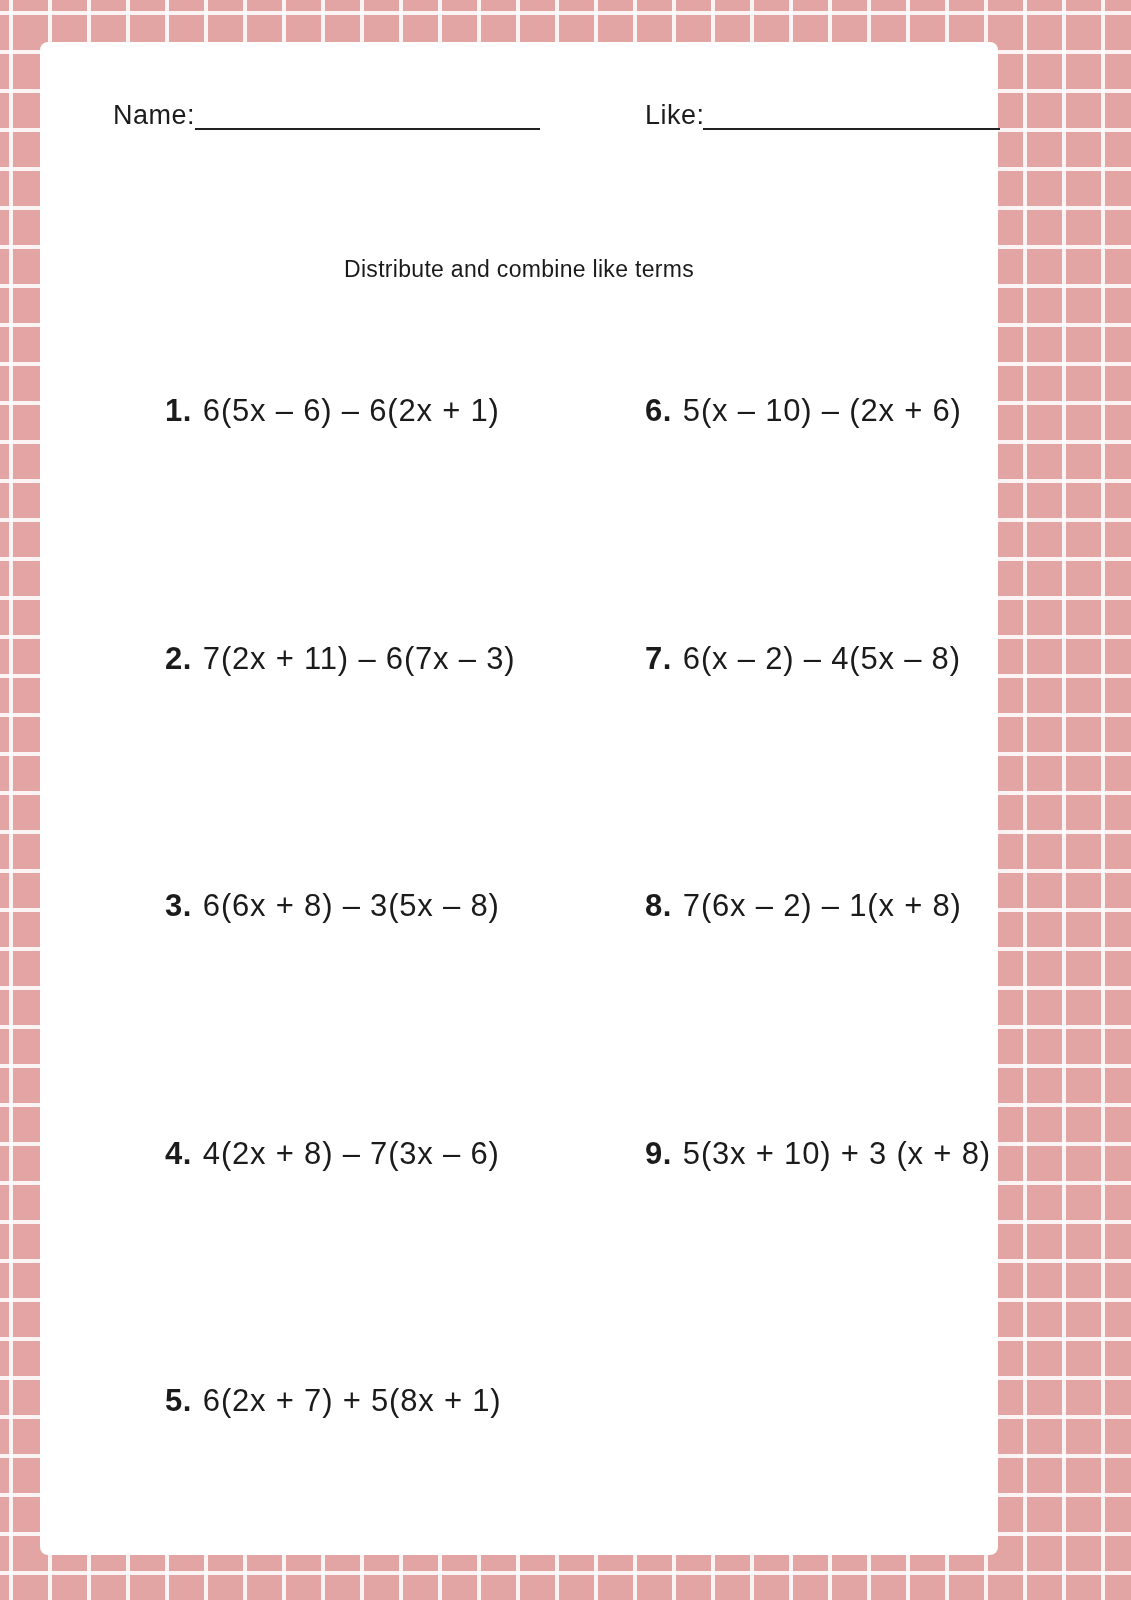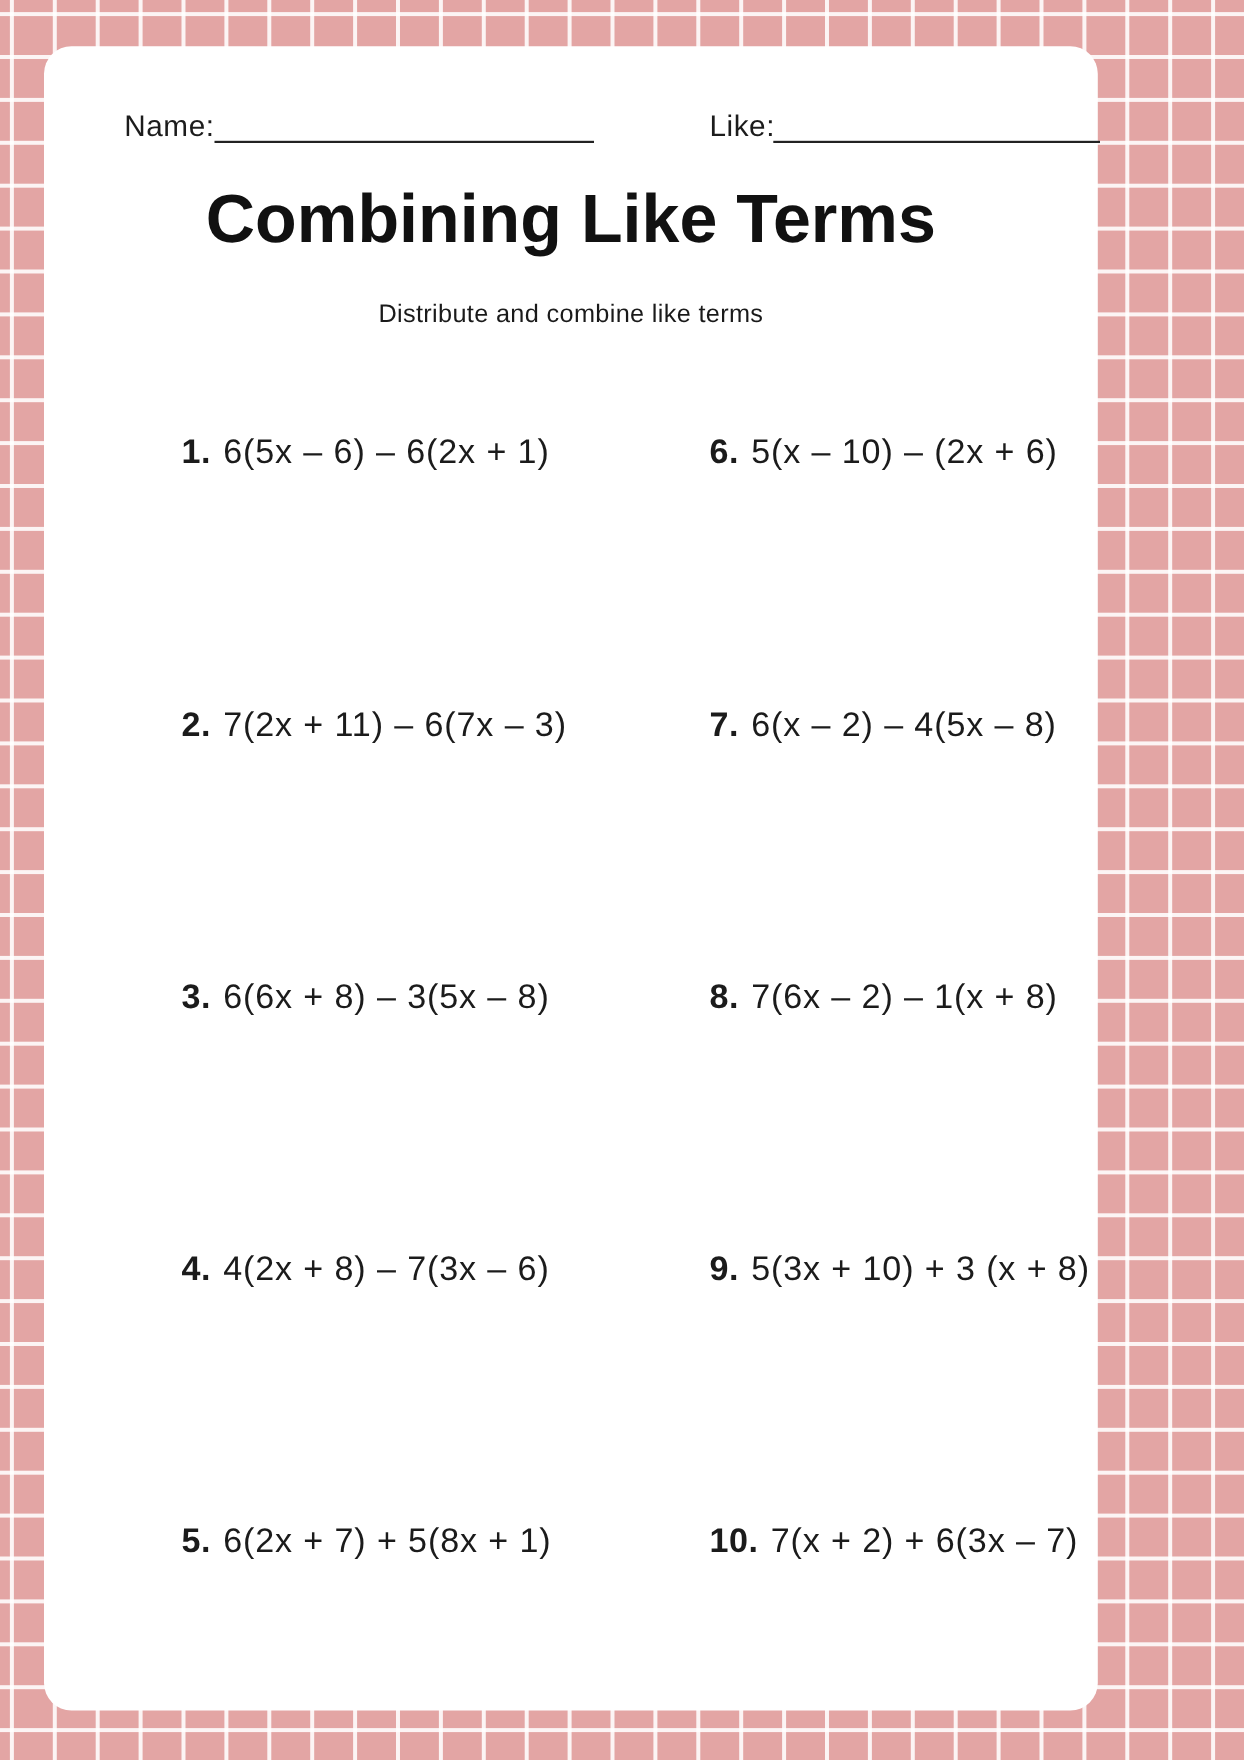--- a/index.html
+++ b/index.html
@@ -21,21 +21,21 @@
     background-position: 9px 11px;
   }
 
   .card {
     position: absolute;
     left: 40px;
     top: 42px;
     width: 958px;
     height: 1513px;
     background: #ffffff;
-    border-radius: 25px;
+    border-radius: 8px;
   }
 
   .field-label {
     position: absolute;
     top: 58px;
     font-size: 27px;
     color: #1c1c1c;
     letter-spacing: 0.5px;
   }
   .name-label { left: 73px; }
@@ -64,21 +64,20 @@
 
   .subtitle {
     position: absolute;
     top: 214px;
     left: 0;
     width: 100%;
     text-align: center;
     font-size: 23px;
     color: #1a1a1a;
     letter-spacing: 0.3px;
-    margin-top: 16px;
   }
 
   .problem {
     position: absolute;
     display: flex;
     align-items: baseline;
     gap: 11px;
     font-size: 31px;
     color: #1b1b1b;
     white-space: nowrap;
@@ -105,21 +104,20 @@
 <body>
 
 <div class="card">
 
   <span class="field-label name-label">Name:</span>
   <span class="write-line name-line"></span>
 
   <span class="field-label date-label">Like:</span>
   <span class="write-line date-line"></span>
 
-  <div class="title">Combining Like Terms</div>
   <div class="subtitle">Distribute and combine like terms</div>
 
   <div class="problem col-left row-1">
     <span class="num">1.</span>
     <span class="expr">6(5x – 6) – 6(2x + 1)</span>
   </div>
   <div class="problem col-left row-2">
     <span class="num">2.</span>
     <span class="expr">7(2x + 11) – 6(7x – 3)</span>
   </div>
@@ -145,18 +143,14 @@
     <span class="expr">6(x – 2) – 4(5x – 8)</span>
   </div>
   <div class="problem col-right row-3">
     <span class="num">8.</span>
     <span class="expr">7(6x – 2) – 1(x + 8)</span>
   </div>
   <div class="problem col-right row-4">
     <span class="num">9.</span>
     <span class="expr">5(3x + 10) + 3 (x + 8)</span>
   </div>
-  <div class="problem col-right row-5">
-    <span class="num">10.</span>
-    <span class="expr">7(x + 2) + 6(3x – 7)</span>
-  </div>
 
 </div>
 
 </body></html>

